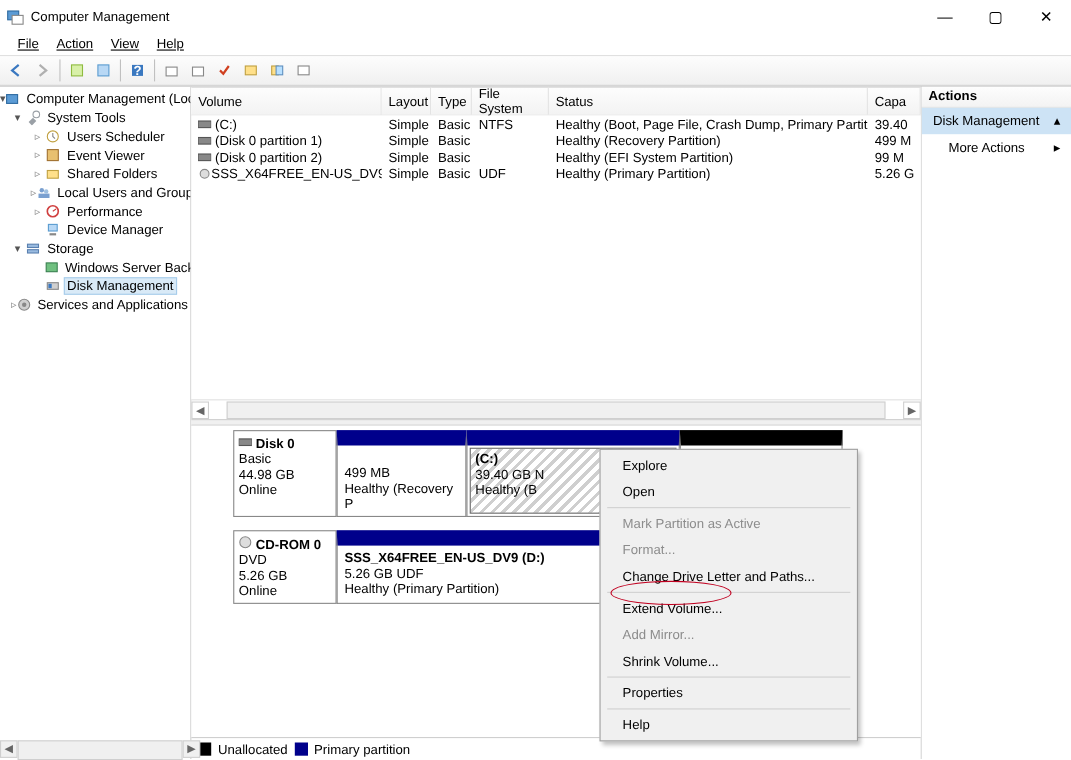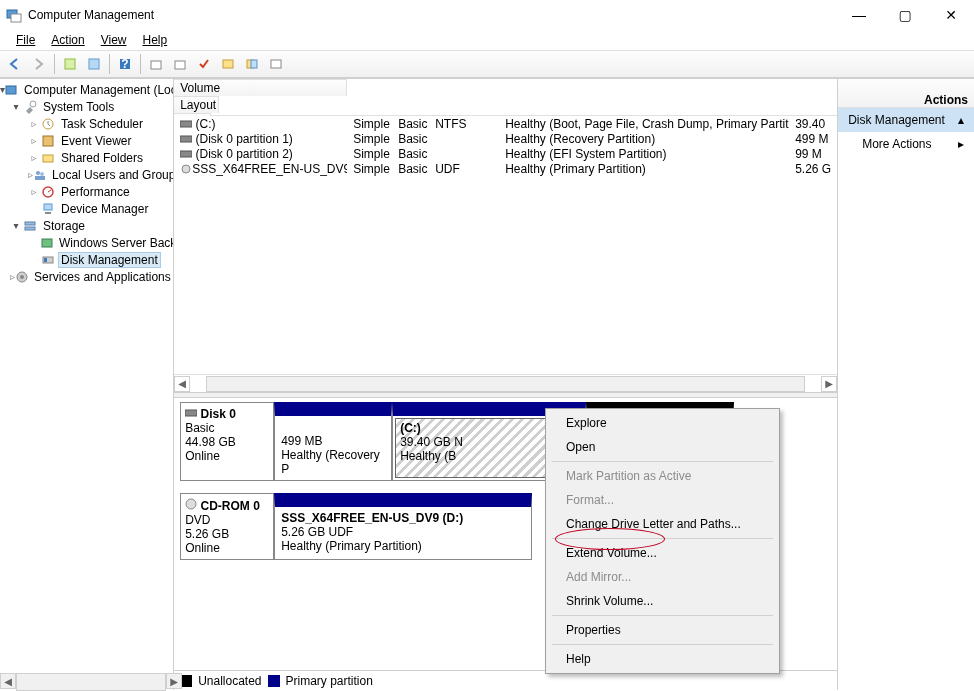--- a/index.html
+++ b/index.html
@@ -31,54 +31,54 @@
 .twist { width: 12px; text-align: center; color: #888; font-size: 10px; }
 .twist.down { color: #555; }
 .tico { width: 16px; height: 16px; margin-right: 2px; display:inline-flex; align-items:center; justify-content:center; }
 .treeitem.sel .lbl { background: #d9eaf7; border: 1px solid #a7ccea; padding: 0 2px; }
 .treeitem .lbl { padding: 0 3px; }
 
 
 .contentpane { flex: 1; display: flex; flex-direction: column; border-right: 1px solid #cfcfcf; }
 
 
-.volhdr { display: flex; height: 37px; background: #fff; border-bottom: 1px solid #e0e0e0; flex-direction: column;}
+.volhdr { display: flex; height: 26px; background: #fff; border-bottom: 1px solid #e0e0e0;}
 .vh { border-right: 1px solid #e0e0e0; border-top: 1px solid #e0e0e0; padding: 1px 6px; font-size: 12px; background: linear-gradient(#fdfdfd,#f3f3f3); display:flex; align-items:center; }
 .vollist { background: #fff; }
 .volrow { display: flex; height: 15px; align-items: center; }
 .vc { padding: 0 6px; overflow: hidden; white-space: nowrap; font-size: 12px; }
 
 .volscroll { height: 18px; border-top: 1px solid #e0e0e0; display:flex; align-items:center; }
 .volscroll .track { flex:1; background:#f0f0f0; height:16px; border:1px solid #cfcfcf; margin:0 16px; }
 .volscroll .arrow { width:16px; height:16px; border:1px solid #cfcfcf; display:flex; align-items:center; justify-content:center; color:#666; font-size:10px; }
 
 .splitter { height: 6px; background: #f0f0f0; border-top:1px solid #cfcfcf; border-bottom:1px solid #cfcfcf; }
 
 
 .diskview { flex: 1; padding: 4px 6px 0 6px; background: #fff; overflow:hidden; }
 .diskrow { display: flex; margin-bottom: 12px; }
-.diskinfo { width: 94px; border: 1px solid #888; padding: 4px; }
+.diskinfo { width: 94px; border: 1px solid #888; padding: 4px; margin-left: 32px; }
 .diskinfo .dname { font-weight: bold; }
 .partitions { flex: 1; display: flex; }
 .part { border: 1px solid #888; border-top: 14px solid #00008b; padding: 4px 6px; color:#000; overflow:hidden; }
 .part.unalloc { border-top-color: #000; }
 .part .pn { font-weight: bold; }
 .hatched { 
   border:1px solid #666;
   background: repeating-linear-gradient(135deg, #fff,#fff 4px,#cfcfcf 4px,#cfcfcf 7px);
   padding: 2px 4px;
 }
 
 
 .legend { height: 20px; border-top: 1px solid #cfcfcf; display:flex; align-items:center; padding-left:6px; gap:6px;}
 .sw { width: 12px; height: 12px; display:inline-block; }
 
 
 .actionspane { width: 142px; background: #fff; }
-.actionshdr { height: 19px; padding: 14px 6px; font-weight: bold; background: linear-gradient(#fdfdfd,#f3f3f3); border-bottom:1px solid #e0e0e0;text-align:right; }
+.actionshdr { height: 19px; padding: 1px 6px; font-weight: bold; background: linear-gradient(#fdfdfd,#f3f3f3); border-bottom:1px solid #e0e0e0; }
 .actionitem { padding: 5px 10px; display:flex; align-items:center; justify-content:space-between; }
 .actionitem.hl { background: #cde3f5; }
 
 
 .ctxmenu { position: absolute; left: 545px; top: 408px; width: 235px; background: #f0f0f0; border: 1px solid #a0a0a0; box-shadow: 3px 3px 4px rgba(0,0,0,0.25); padding: 2px; }
 .ctxmenu .ci { padding: 5px 18px; font-size: 12px; }
 .ctxmenu .ci.gray { color: #8c8c8c; }
 .ctxmenu .cs { height: 1px; background: #d0d0d0; margin: 2px 4px; }
 
 
@@ -206,21 +206,21 @@
       <span class="lbl">System Tools</span>
     </div>
     <div class="treeitem" style="padding-left:28px">
       <span class="twist">▹</span>
       <span class="tico">
           <svg width="14" height="14">
             <circle cx="7" cy="7" r="5" fill="#fff" stroke="#c0a040"></circle>
             <path d="M7 4 L7 7 L9 9" stroke="#888" fill="none"></path>
           </svg>
         </span>
-      <span class="lbl">Task Scheduler</span>
+      <span class="lbl">Users Scheduler</span>
     </div>
     <div class="treeitem" style="padding-left:28px">
       <span class="twist">▹</span>
       <span class="tico">
           <svg width="14" height="14">
             <rect x="2" y="2" width="10" height="10" fill="#e8c070" stroke="#a07030"></rect>
           </svg>
         </span>
       <span class="lbl">Event Viewer</span>
     </div>

